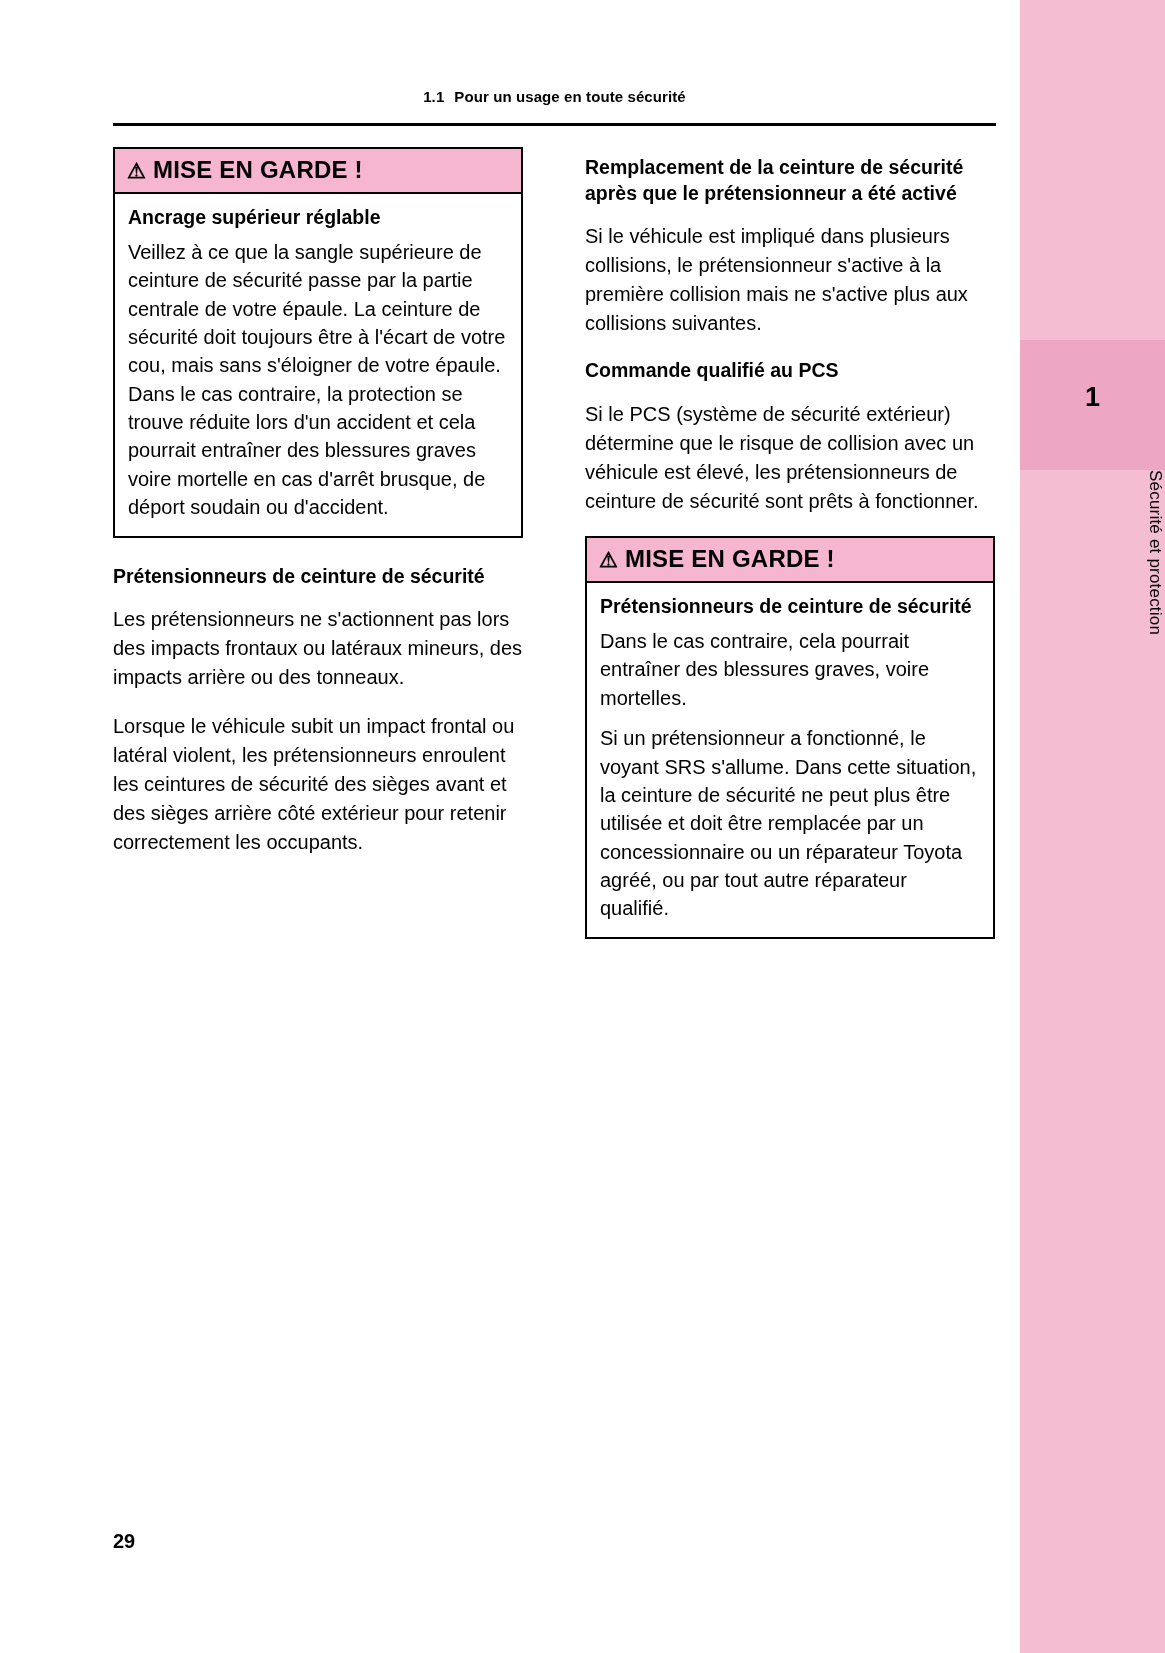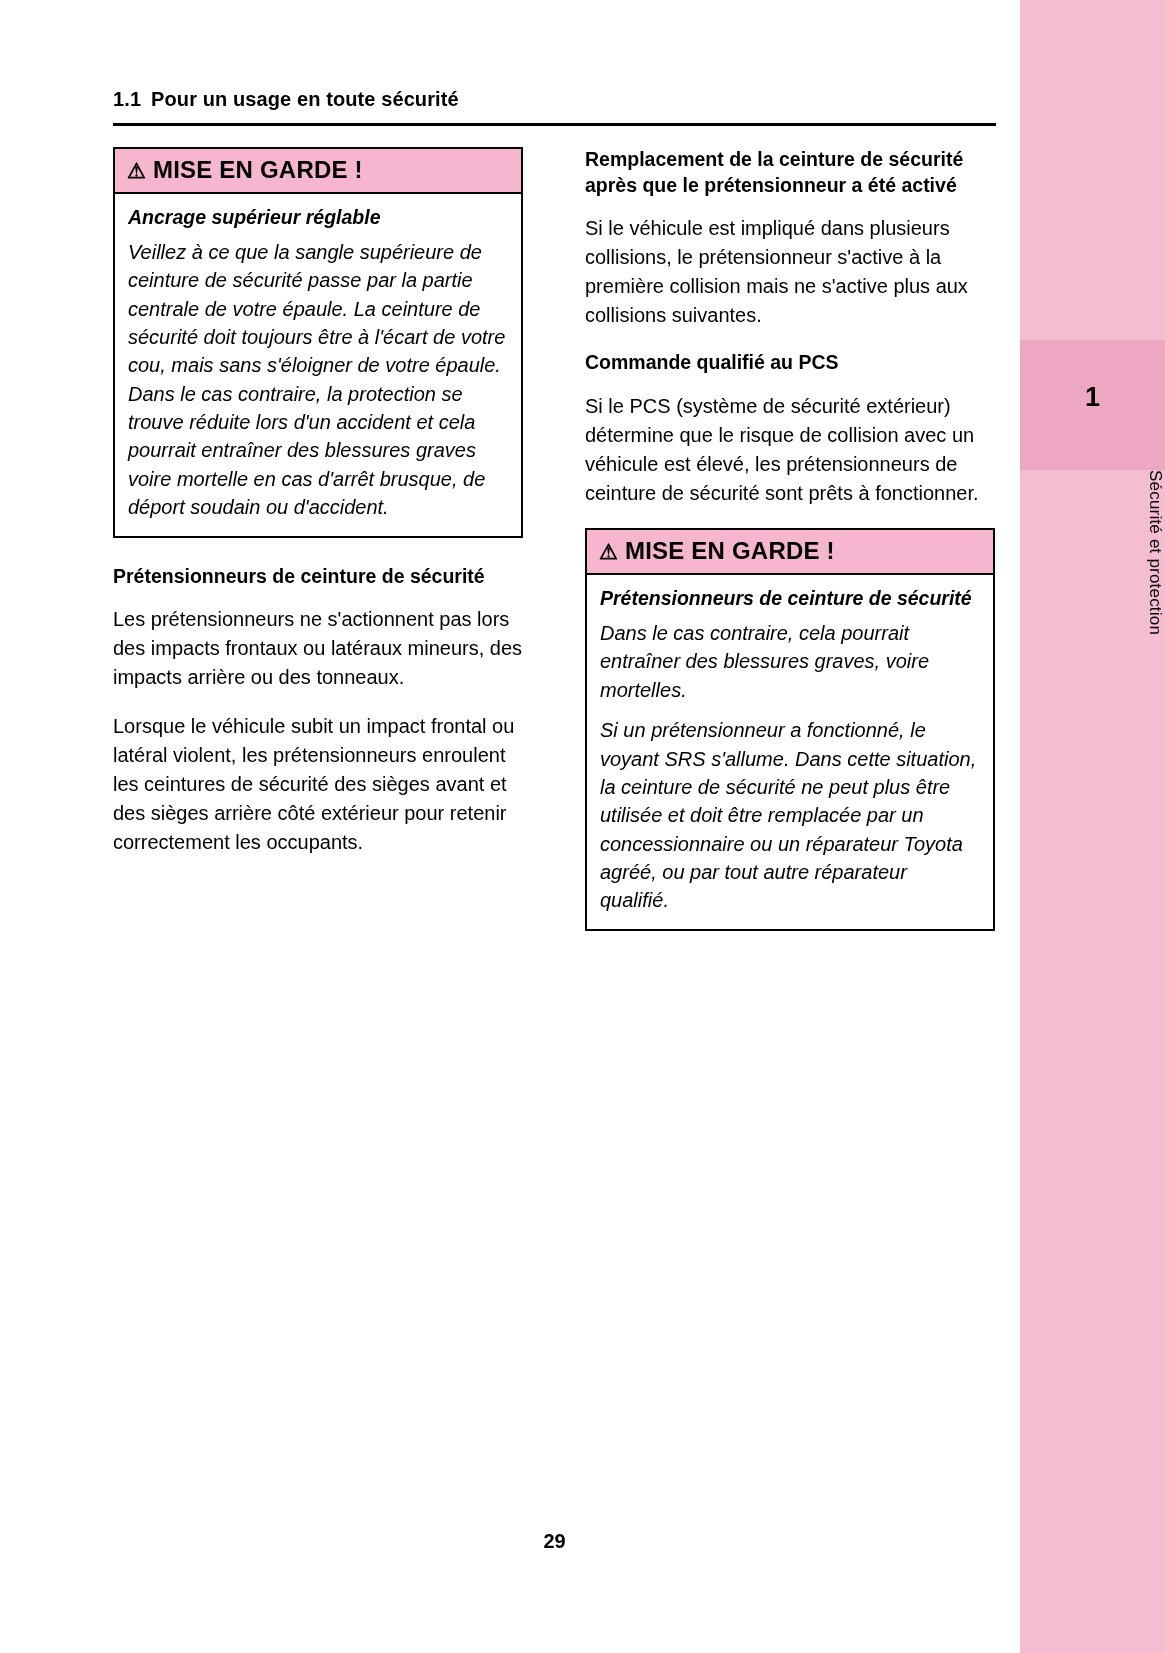--- a/index.html
+++ b/index.html
@@ -79,22 +79,22 @@
     left: 0;
     width: 1020px;
     height: 1653px;
   }
 
   .header {
     position: absolute;
     top: 88px;
     left: 113px;
     width: 883px;
-    text-align: left;
-    font-size: 20px;
+    text-align: center;
+    font-size: 15px;
     font-weight: bold;
     letter-spacing: 0.1px;
   }
   .header .sec-num { margin-right: 10px; }
 
   .header-rule {
     position: absolute;
     top: 123px;
     left: 113px;
     width: 883px;
@@ -127,54 +127,53 @@
     align-items: center;
   }
   .warn-head .tri-icon {
     display: inline-block;
     margin-right: 7px;
     line-height: 1;
     font-size: 21px;
   }
   .warn-body {
     padding: 11px 13px 14px 13px;
-    font-style: italic;
   }
   .warn-body .sub {
     font-size: 19.5px;
     font-weight: bold;
     line-height: 1.32;
     margin: 0 0 7px 0;
   }
   .warn-body p {
     font-size: 20px;
     line-height: 1.42;
     margin: 0 0 12px 0;
   }
   .warn-body p:last-child { margin-bottom: 0; }
 
   
   h3.block-head {
     font-size: 19.5px;
     font-weight: bold;
     line-height: 1.32;
-    margin: 0 0 16px 0;
+    margin: 8px 0 16px 0;
   }
   p.block-p {
     font-size: 20px;
     line-height: 1.45;
     margin: 0 0 20px 0;
   }
 
   .page-number {
     position: absolute;
     left: 113px;
     width: 883px;
     top: 1530px;
-    text-align: center;
+    text-align: left;
     font-size: 20px;
     font-weight: bold;
   }
 </style>
 </head>
 <body>
 
 <div class="page">
 
   <div class="header">

